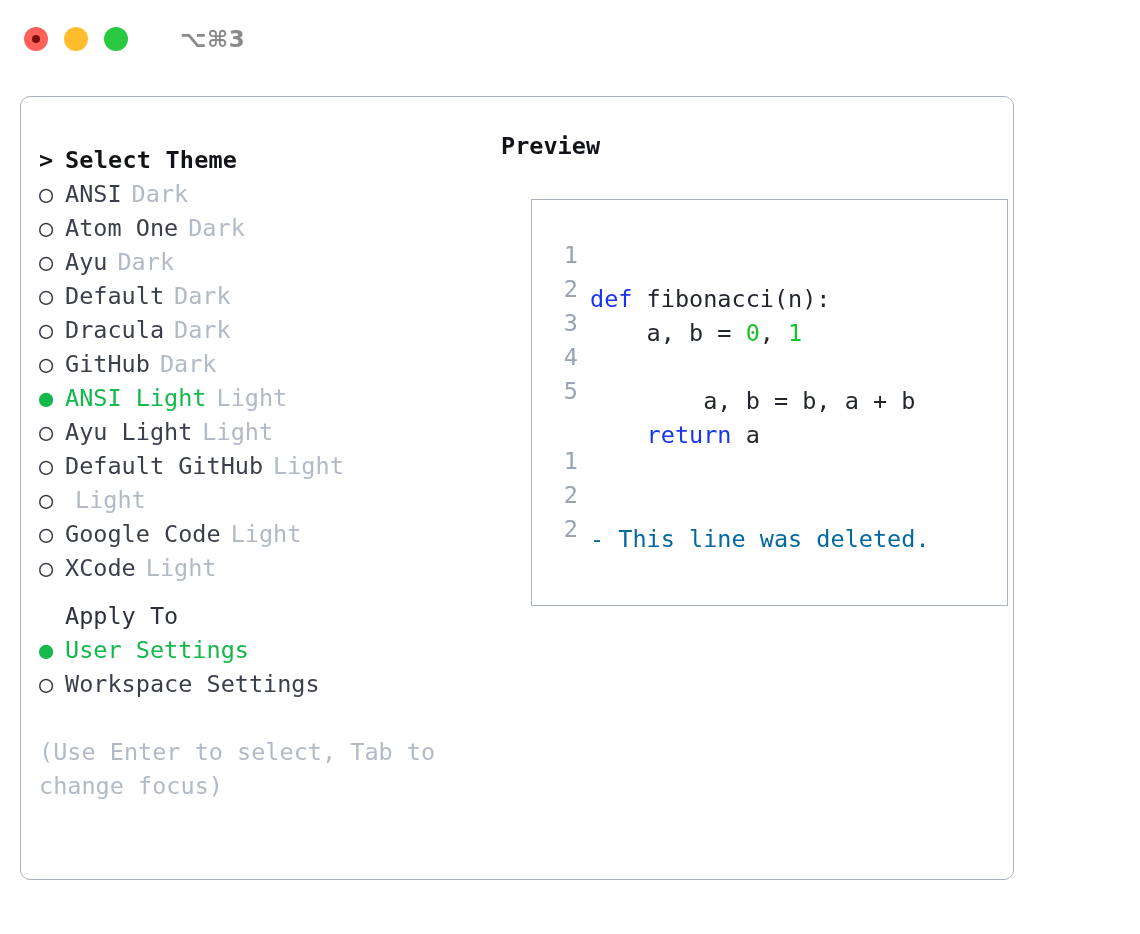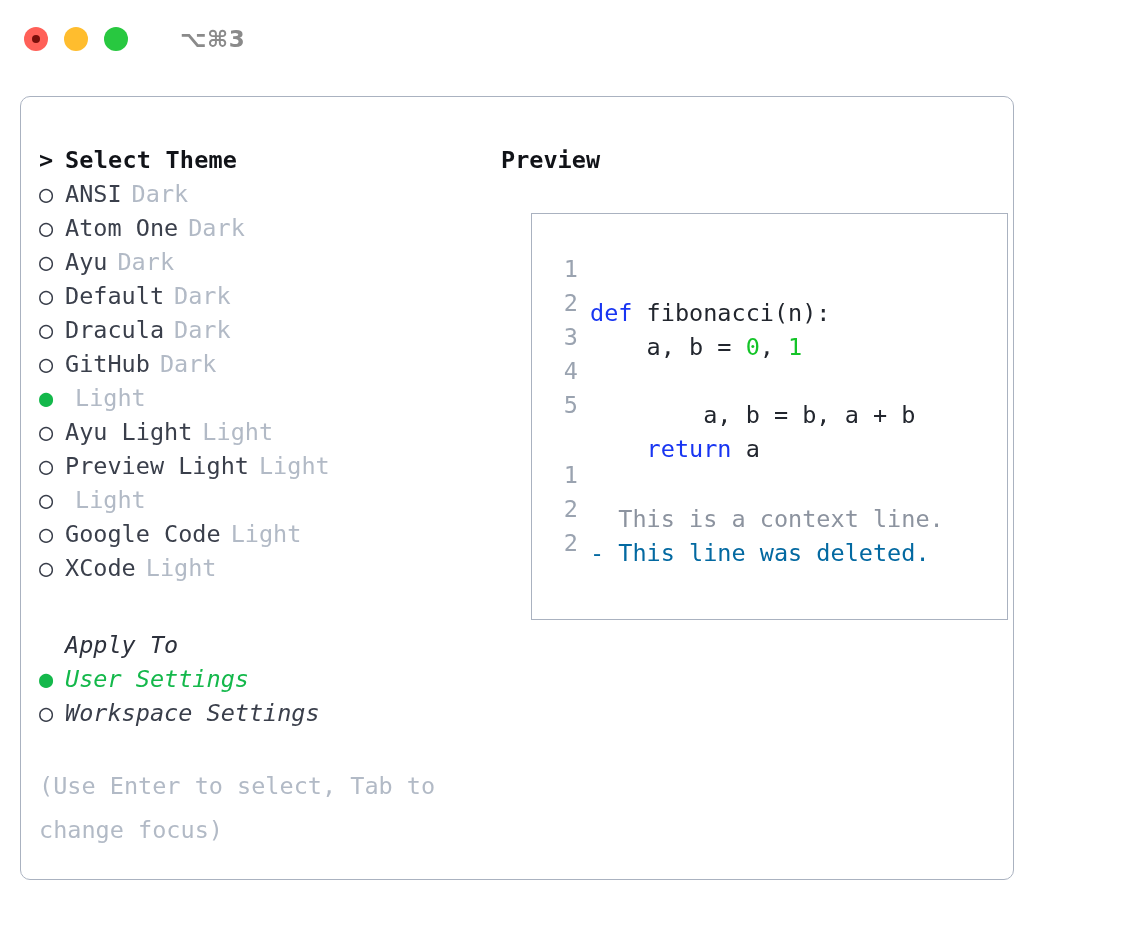--- a/index.html
+++ b/index.html
@@ -115,34 +115,34 @@
   .theme-tag {
     color: #b2bac6;
     margin-left: 10px;
   }
 
   .section-label {
     color: #2d313c;
     font-weight: normal;
   }
 
-  #apply-block { margin-top: 43px; font-style: italic; }
+  #apply-block { margin-top: 14px; }
 
   #hint {
     margin-top: 34px;
     font-size: 23.5px;
-    line-height: 44px;
+    line-height: 34px;
     color: #b2bac6;
     width: 420px;
   }
 
   
   #right-col {
     position: absolute;
-    left: 480px; top: 46px;
+    left: 480px; top: 32px;
     width: 500px;
   }
 
   #preview-title {
     font-size: 23.5px;
     font-weight: bold;
     color: #111318;
     line-height: 34px;
   }
 
@@ -235,30 +235,31 @@
               <span class="theme-name">Dracula</span>
               <span class="theme-tag">Dark</span>
             </div>
             <div class="row">
               <span class="bullet">○</span>
               <span class="theme-name">GitHub</span>
               <span class="theme-tag">Dark</span>
             </div>
             <div class="row">
               <span class="bullet sel">●</span>
+              <span class="theme-name selected">ANSI Light</span>
               <span class="theme-tag">Light</span>
             </div>
             <div class="row">
               <span class="bullet">○</span>
               <span class="theme-name">Ayu Light</span>
               <span class="theme-tag">Light</span>
             </div>
             <div class="row">
               <span class="bullet">○</span>
-              <span class="theme-name">Preview Light</span>
+              <span class="theme-name">Default GitHub</span>
               <span class="theme-tag">Light</span>
             </div>
             <div class="row">
               <span class="bullet">○</span>
               <span class="theme-tag">Light</span>
             </div>
             <div class="row">
               <span class="bullet">○</span>
               <span class="theme-name">Google Code</span>
               <span class="theme-tag">Light</span>
@@ -296,21 +297,21 @@
         <div id="preview-box">
           <div id="code-block">
               <div class="code-line"><span class="lineno">1</span><span class="code-text"><span class="kw">def </span><span class="pln">fibonacci(n):</span></span></div>
               <div class="code-line"><span class="lineno">2</span><span class="code-text"><span class="pln">    a, b = </span><span class="num">0</span><span class="pln">, </span><span class="num">1</span></span></div>
               <div class="code-line"><span class="lineno">3</span></div>
               <div class="code-line"><span class="lineno">4</span><span class="code-text"><span class="pln">        a, b = b, a + b</span></span></div>
               <div class="code-line"><span class="lineno">5</span><span class="code-text"><span class="pln">    </span><span class="kw">return</span><span class="pln"> a</span></span></div>
             </div>
           <div class="diff-gap"></div>
           <div id="diff-block">
-              <div class="code-line"><span class="lineno">1</span><span class="code-text ctx">  This is a context line.</span></div>
+              <div class="code-line"><span class="lineno">1</span></div>
               <div class="code-line"><span class="lineno">2</span><span class="code-text del">- This line was deleted.</span></div>
               <div class="code-line"><span class="lineno">2</span></div>
             </div>
         </div>
       </div>
 
     </div>
   </div>
 </div>
 

